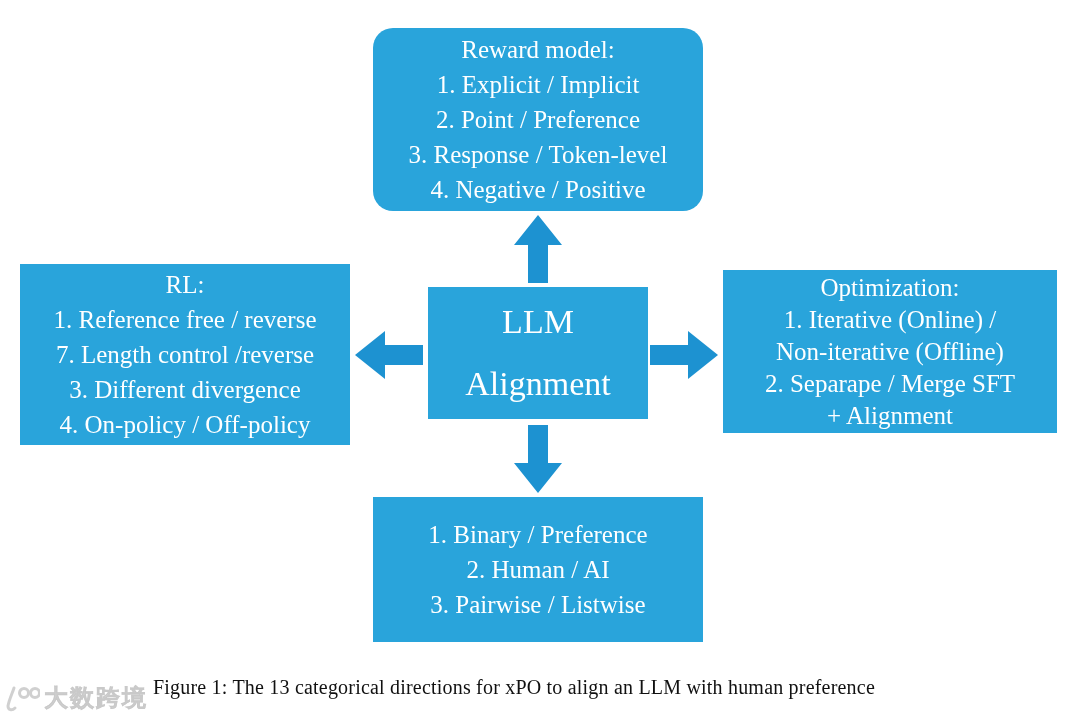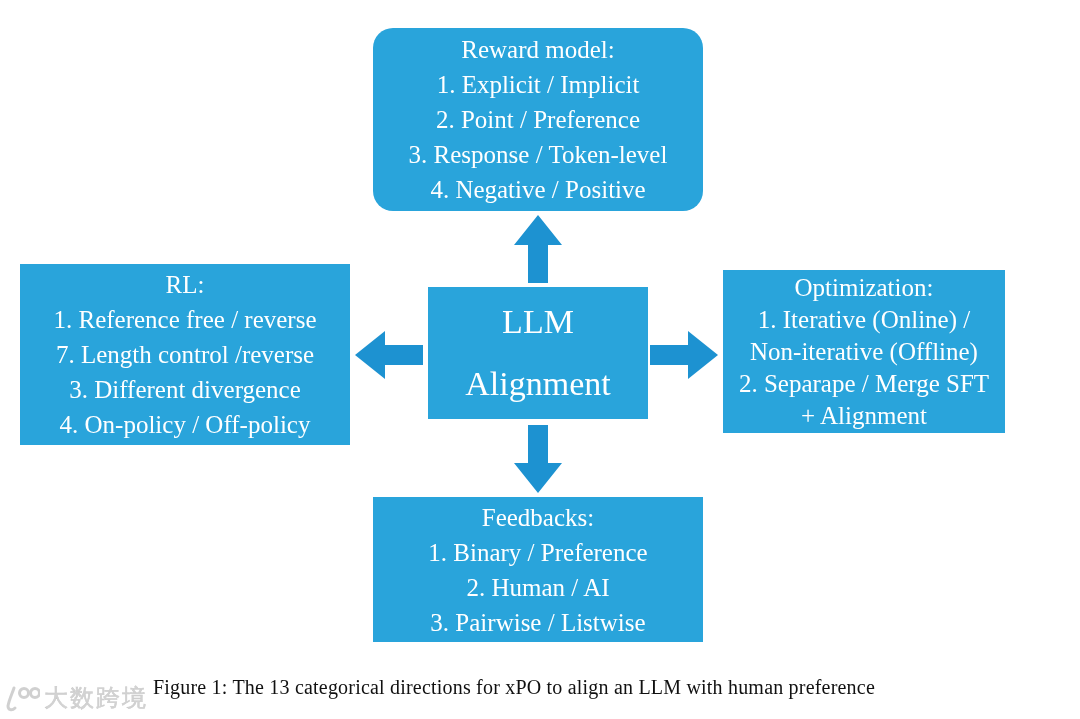--- a/index.html
+++ b/index.html
@@ -24,21 +24,21 @@
     text-align:center;
   }
   .box .line{
     display:block;
     font-size:25px;
     line-height:35px;
     white-space:nowrap;
   }
   .box-top   {left:373px; top:28px;  width:330px; height:183px;border-radius:20px;}
   .box-left  {left:20px;  top:264px; width:330px; height:181px;}
-  .box-right {left:723px; top:270px; width:282px; height:163px;}
+  .box-right {left:723px; top:270px; width:334px; height:163px;}
   .box-right .line{line-height:32px;}
   .box-bottom{left:373px; top:497px; width:330px; height:145px;}
   .box-center{left:428px; top:287px; width:220px; height:132px;}
   .box-center .line{font-size:34px;line-height:62px;}
   .arrow{position:absolute;display:block;}
   .arrow svg{display:block;}
   .arrow-up   {left:514px; top:215px;}
   .arrow-down {left:514px; top:425px;}
   .arrow-left {left:355px; top:331px;}
   .arrow-right{left:650px; top:331px;}
@@ -52,21 +52,21 @@
   }
   .watermark{
     position:absolute;
     left:6px; top:682px;
     display:flex;
     align-items:center;
     gap:4px;
     color:var(--watermark-color);
     opacity:0.9;
     font-size:24px;
-    font-weight:normal;
+    font-weight:bold;
     letter-spacing:2px;
     -webkit-text-stroke:0.5px #c4c4c4;
   }
   .watermark svg{display:block;}
 </style>
 </head>
 <body>
 
 <div class="stage">
 
@@ -88,21 +88,20 @@
 
   <div class="box box-right">
     <span class="line">Optimization:</span>
     <span class="line">1. Iterative (Online) /</span>
     <span class="line">Non-iterative (Offline)</span>
     <span class="line">2. Separape / Merge SFT</span>
     <span class="line">+ Alignment</span>
   </div>
 
   <div class="box box-bottom">
-    <span class="line">Feedbacks:</span>
     <span class="line">1. Binary / Preference</span>
     <span class="line">2. Human / AI</span>
     <span class="line">3. Pairwise / Listwise</span>
   </div>
 
   <div class="box box-center">
     <span class="line">LLM</span>
     <span class="line">Alignment</span>
   </div>
 

